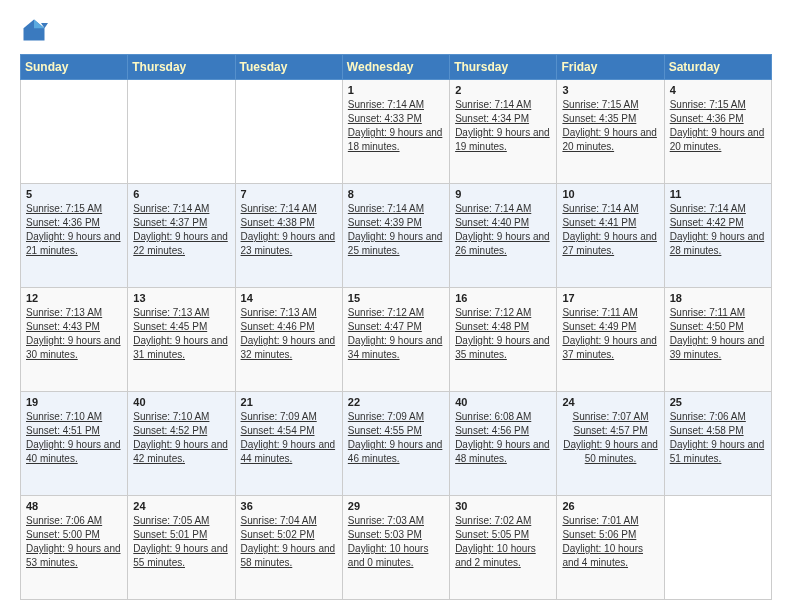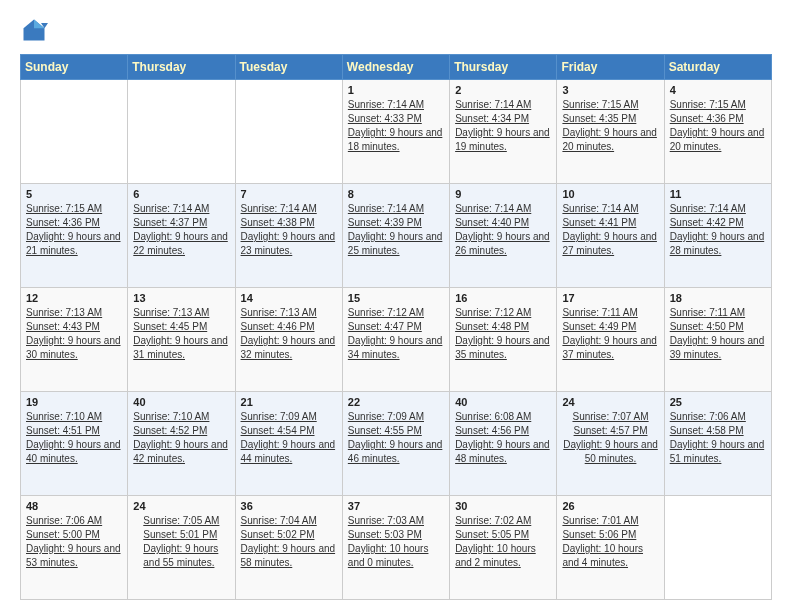--- a/index.html
+++ b/index.html
@@ -298,32 +298,32 @@
         </tr>
         <tr>
           <td>
             <span class="day-number">48</span>
             <div class="day-info" style="white-space: pre-line;">Sunrise: 7:06 AM
 Sunset: 5:00 PM
 Daylight: 9 hours and 53 minutes.</div>
           </td>
           <td>
             <span class="day-number">24</span>
-            <div class="day-info" style="white-space: pre-line; margin-left: 10px;">Sunrise: 7:05 AM
+            <div class="day-info" style="white-space: pre-line;">Sunrise: 7:05 AM
 Sunset: 5:01 PM
 Daylight: 9 hours and 55 minutes.</div>
           </td>
           <td>
             <span class="day-number">36</span>
             <div class="day-info" style="white-space: pre-line;">Sunrise: 7:04 AM
 Sunset: 5:02 PM
 Daylight: 9 hours and 58 minutes.</div>
           </td>
           <td>
-            <span class="day-number">37</span>
+            <span class="day-number">29</span>
             <div class="day-info" style="white-space: pre-line;">Sunrise: 7:03 AM
 Sunset: 5:03 PM
 Daylight: 10 hours and 0 minutes.</div>
           </td>
           <td>
             <span class="day-number">30</span>
             <div class="day-info" style="white-space: pre-line;">Sunrise: 7:02 AM
 Sunset: 5:05 PM
 Daylight: 10 hours and 2 minutes.</div>
           </td>

